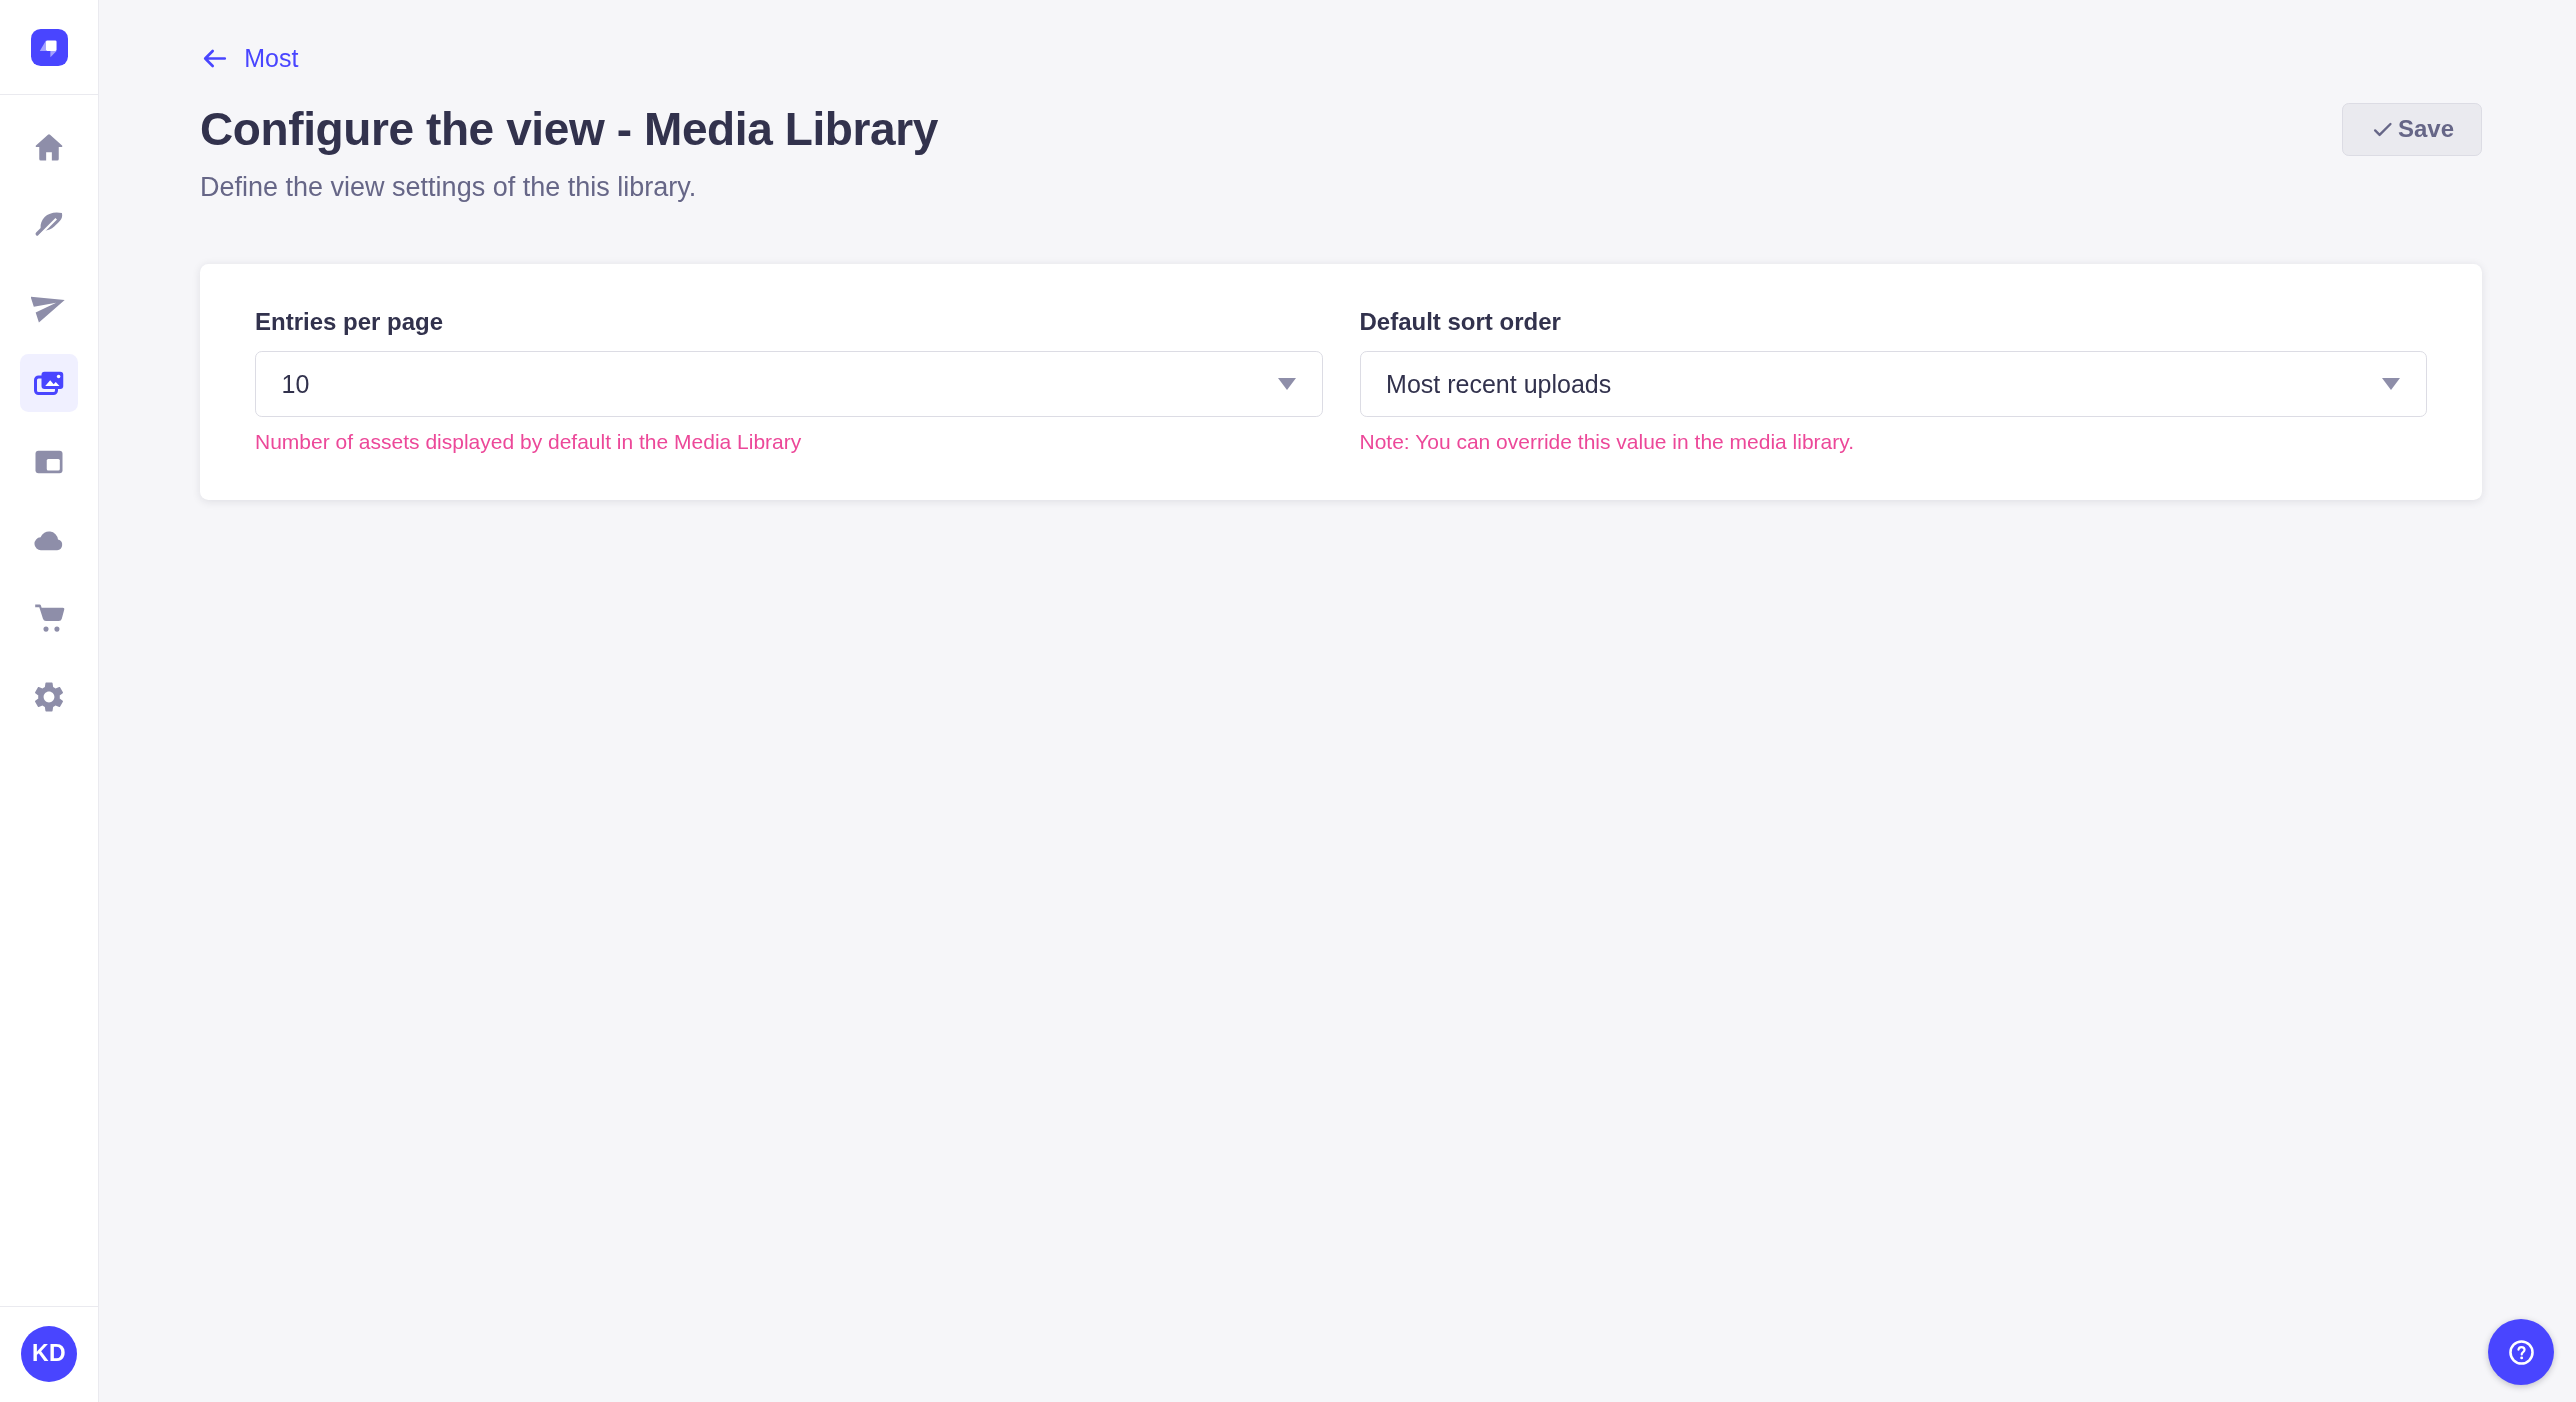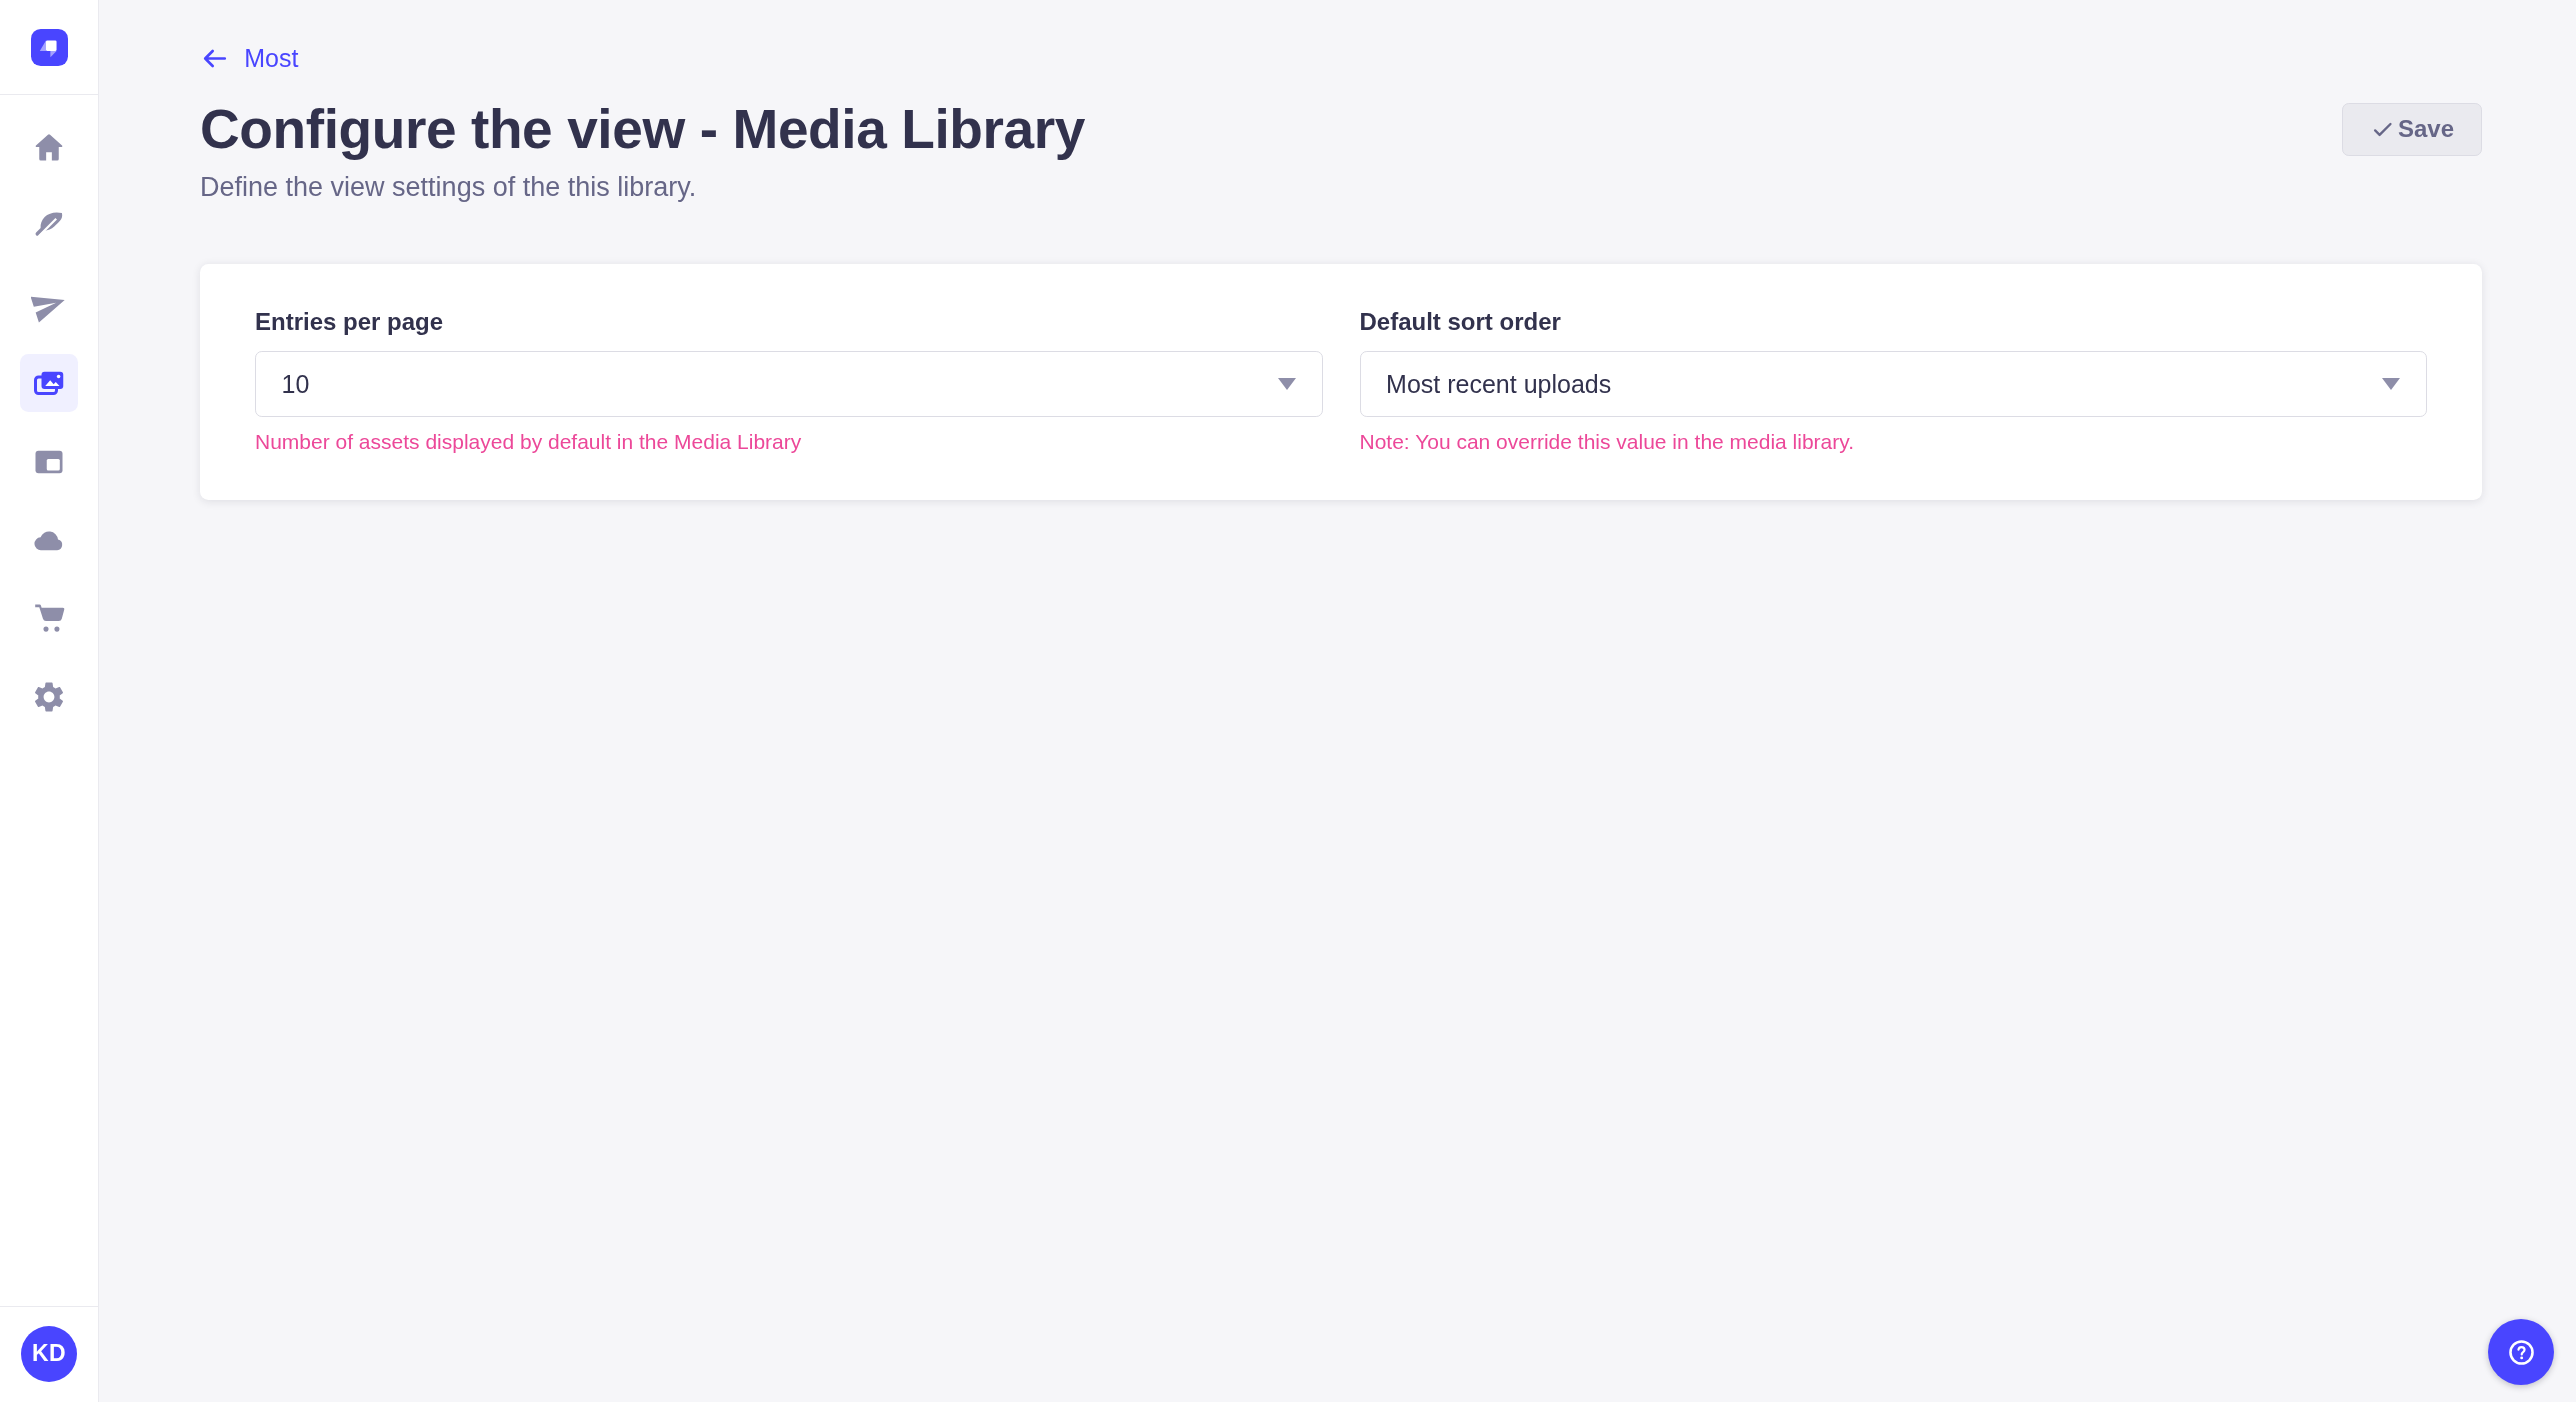--- a/index.html
+++ b/index.html
@@ -58,21 +58,21 @@
     display:inline-flex; align-items:center; gap:15.3px;
     color:#4945ff; text-decoration:none;
     font-size:25px; cursor:pointer;
   }
   .back-link svg { width:29px; height:29px; display:block; }
   .header-row {
     margin-top:20.4px;
     display:flex; align-items:center; justify-content:space-between;
   }
   .page-title {
-    font-size:55px; font-weight:700; color:#32324d;
+    font-size:46px; font-weight:700; color:#32324d;
     line-height:66px; letter-spacing:-0.4px;
   }
   .save-btn {
     display:flex; align-items:center; gap:2px;
     height:53px; padding:0 27px;
     background:#eaeaef; border:1.7px solid #dcdce4; border-radius:6.8px;
     color:#666687; font-family:"Liberation Sans", sans-serif;
     font-size:24px; font-weight:600; cursor:pointer;
   }
   .save-btn svg { width:25.6px; height:25.6px; display:block; }

